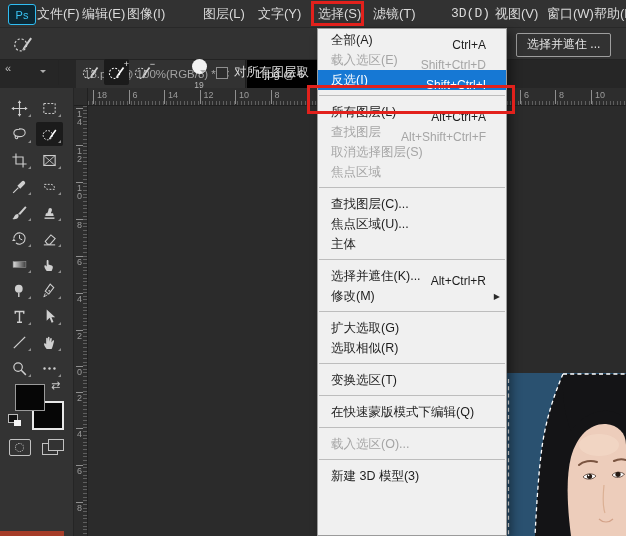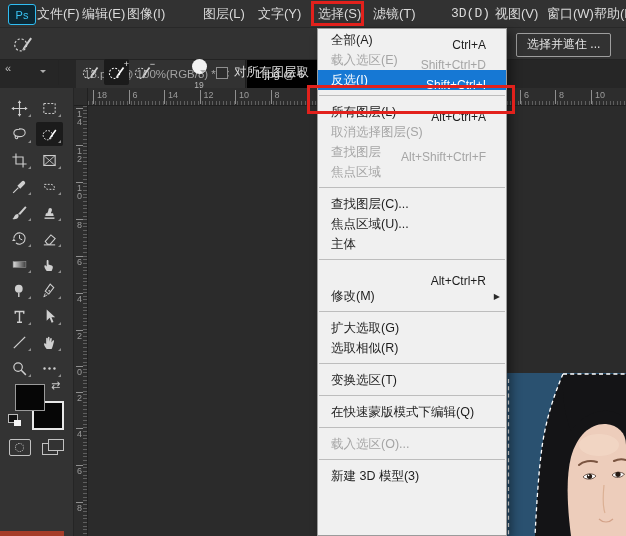--- a/index.html
+++ b/index.html
@@ -434,46 +434,47 @@
     <div class="dd-item hl">
       <span class="dd-label">反选(I)</span>
       <span class="dd-short">Shift+Ctrl+I</span>
     </div>
     <div class="dd-sep"></div>
     <div class="dd-item">
       <span class="dd-label">所有图层(L)</span>
       <span class="dd-short">Alt+Ctrl+A</span>
     </div>
     <div class="dd-item disabled">
-      <span class="dd-label">取消选择图层(S)</span>
-      <span class="dd-short"></span>
-    </div>
-    <div class="dd-item disabled">
       <span class="dd-label">查找图层</span>
       <span class="dd-short">Alt+Shift+Ctrl+F</span>
     </div>
     <div class="dd-item disabled">
+      <span class="dd-label">取消选择图层(S)</span>
+      <span class="dd-short"></span>
+    </div>
+    <div class="dd-item disabled">
       <span class="dd-label">焦点区域</span>
       <span class="dd-short"></span>
     </div>
     <div class="dd-sep"></div>
     <div class="dd-item">
       <span class="dd-label">查找图层(C)...</span>
       <span class="dd-short"></span>
     </div>
     <div class="dd-item">
       <span class="dd-label">焦点区域(U)...</span>
       <span class="dd-short"></span>
     </div>
     <div class="dd-item">
       <span class="dd-label">主体</span>
       <span class="dd-short"></span>
     </div>
     <div class="dd-sep"></div>
     <div class="dd-item">
+      <span class="dd-label">选择并遮住(K)...</span>
       <span class="dd-short">Alt+Ctrl+R</span>
     </div>
     <div class="dd-item">
       <span class="dd-label">修改(M)</span>
       <span class="dd-short"></span>
       <span class="dd-arrow">▶</span>
     </div>
     <div class="dd-sep"></div>
     <div class="dd-item">
       <span class="dd-label">扩大选取(G)</span>

